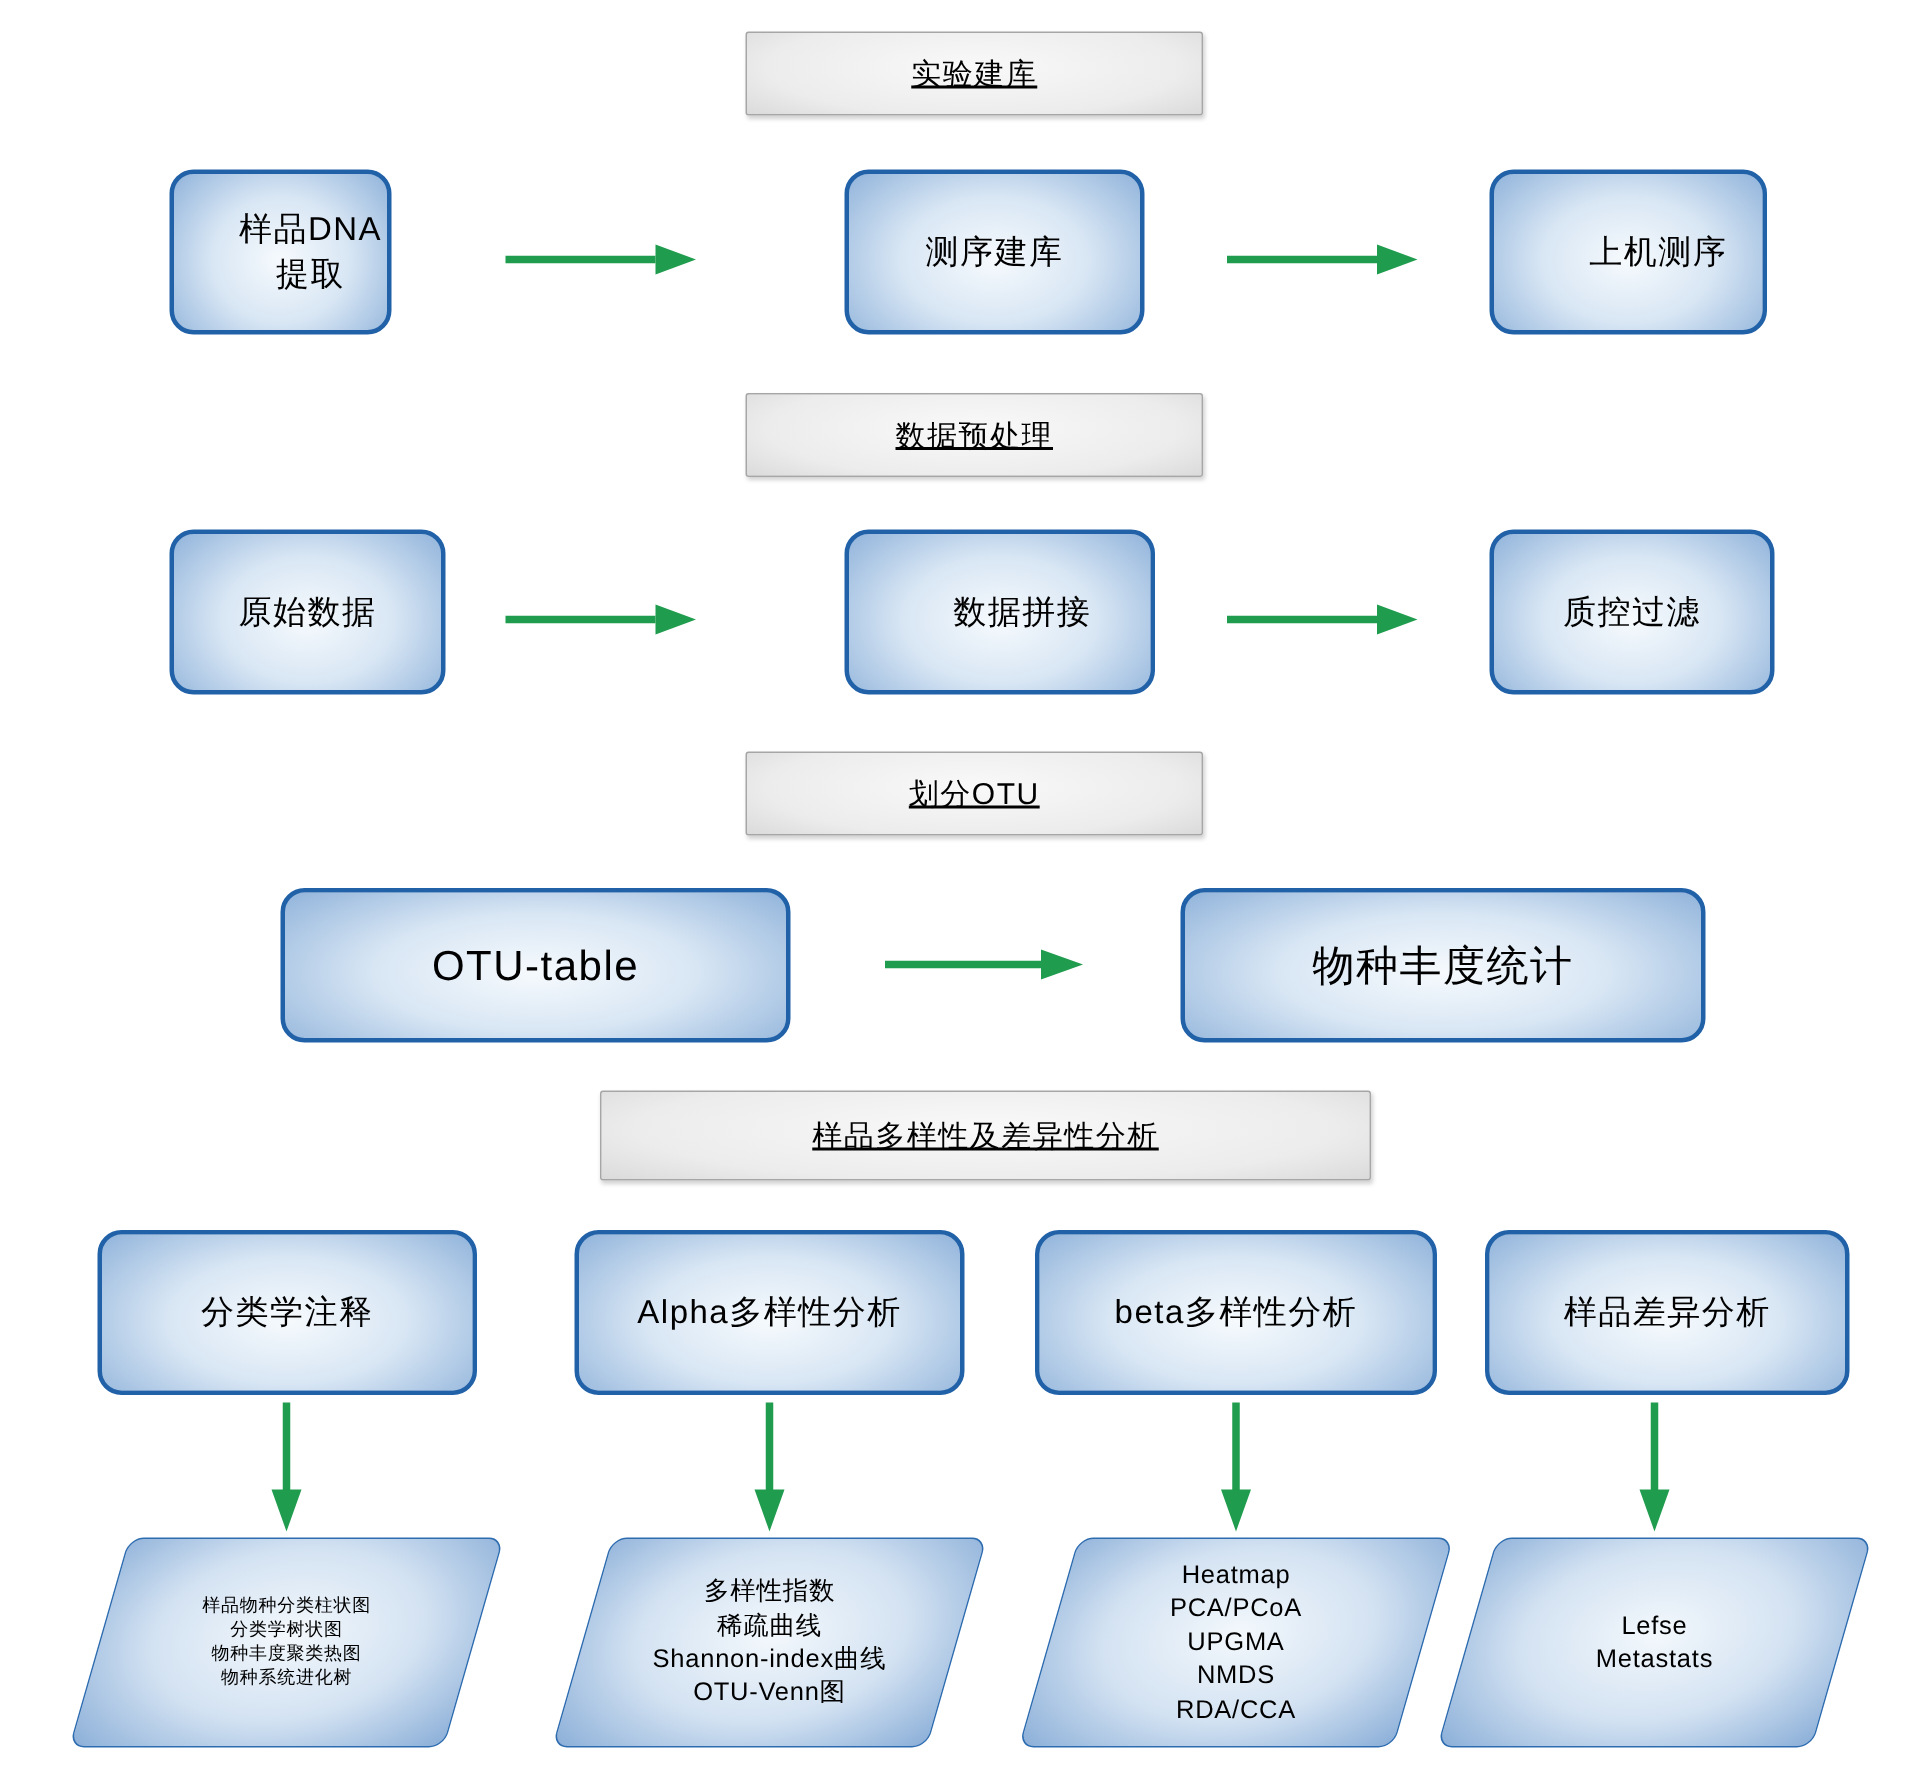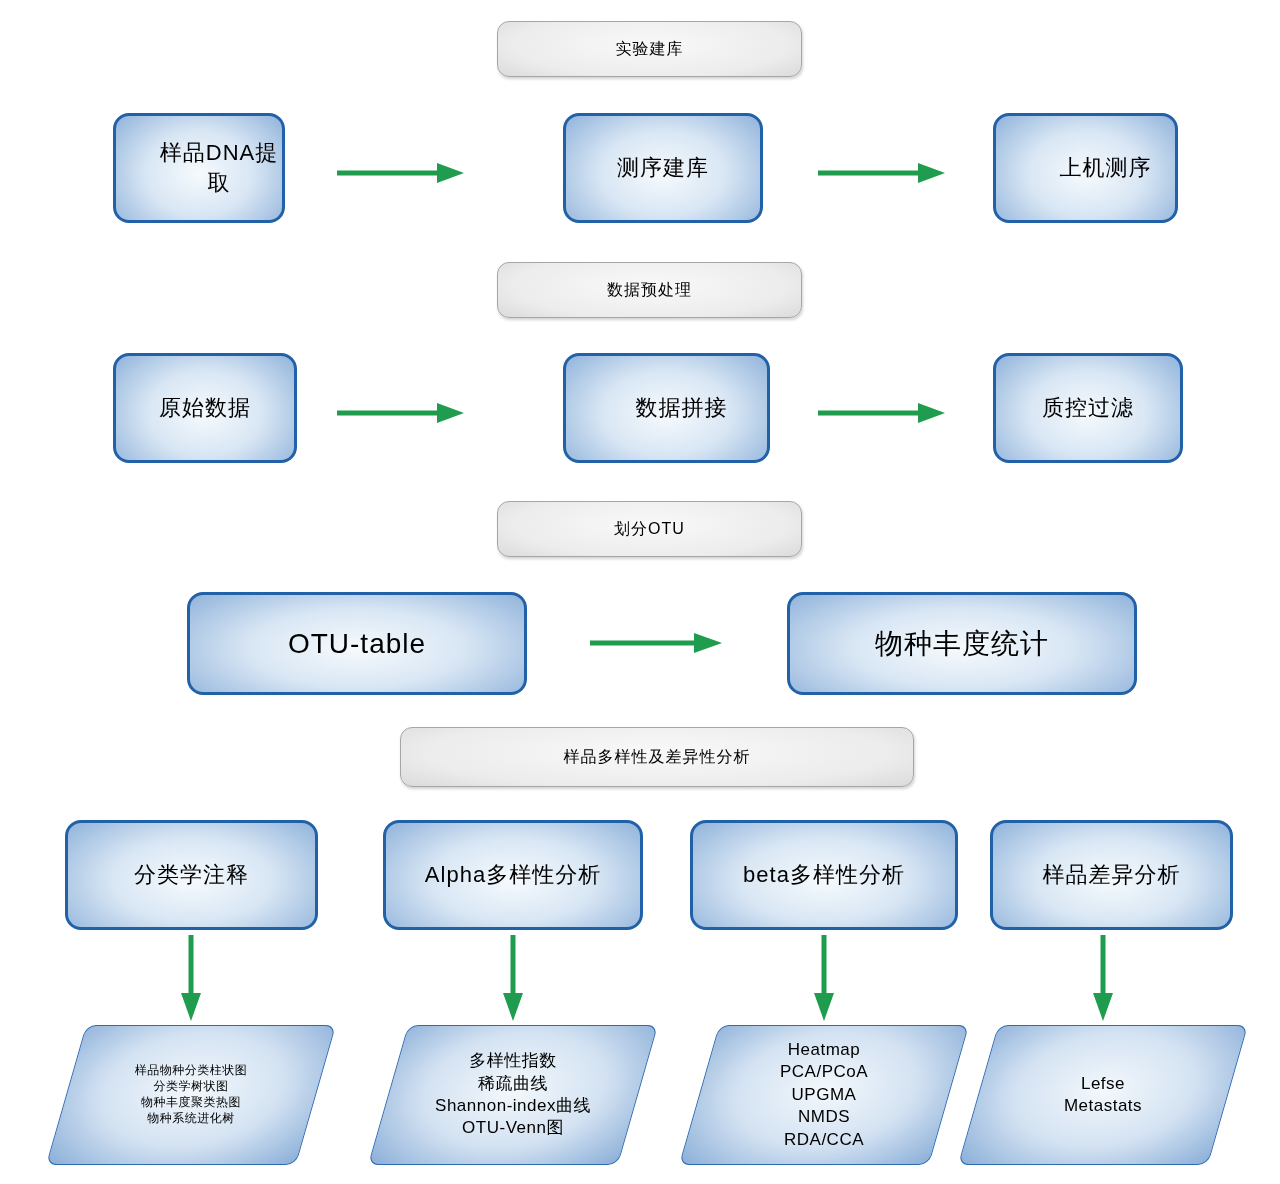--- a/index.html
+++ b/index.html
@@ -2,26 +2,27 @@
 <html><head>
 <meta charset="utf-8">
 <style>
   html,body{margin:0;padding:0;background:#ffffff;}
   .canvas{
     position:relative;width:1280px;height:1184px;background:#ffffff;overflow:hidden;
     font-family:"Liberation Sans","DejaVu Sans",sans-serif;color:#000;
   }
   
   .pill{
-    position:absolute;height:54px;border-radius:12px;
+    position:absolute;height:54px;border-radius:2px;
     display:flex;align-items:center;justify-content:center;
-    font-size:16px;letter-spacing:1px;
+    font-size:20px;letter-spacing:1px;
     background:radial-gradient(ellipse 120% 160% at 50% 42%, #f9f9f9 0%, #ececec 38%, #c9c9c9 72%, #979797 100%);
     border:1px solid #a6a6a6;
     box-shadow:1px 2px 3px rgba(0,0,0,0.18);
+    text-decoration:underline;
   }
   
   .node{
     position:absolute;height:110px;border-radius:16px;
     display:flex;align-items:center;justify-content:center;
     font-size:22px;letter-spacing:1px;text-align:center;
     background:radial-gradient(ellipse 95% 120% at 50% 55%, #f6fafd 0%, #d8e6f4 34%, #8cb0d9 72%, #3f7cba 100%);
     border:3px solid #2161a8;
     box-sizing:border-box;
   }
@@ -45,21 +46,21 @@
   .arrow{position:absolute;}
 </style>
 </head>
 <body>
 
 <div class="canvas">
 
   <div class="pill" style="left:497px;top:21px;width:303px;">
     <span>实验建库</span>
   </div>
-  <div class="node" style="left:113px;top:113px;width:172px;padding-left:40px;">
+  <div class="node" style="left:113px;top:113px;width:148px;padding-left:40px;">
     <span>样品DNA提取</span>
   </div>
   <svg class="arrow" style="left:335px;top:158px;" width="130" height="30">
     <line x1="2" y1="15" x2="102" y2="15" stroke="#1f9c4d" stroke-width="5"></line>
     <polygon points="102,5 129,15 102,25" fill="#1f9c4d"></polygon>
   </svg>
   <div class="node" style="left:563px;top:113px;width:200px;">
     <span>测序建库</span>
   </div>
   <svg class="arrow" style="left:816px;top:158px;" width="130" height="30">

